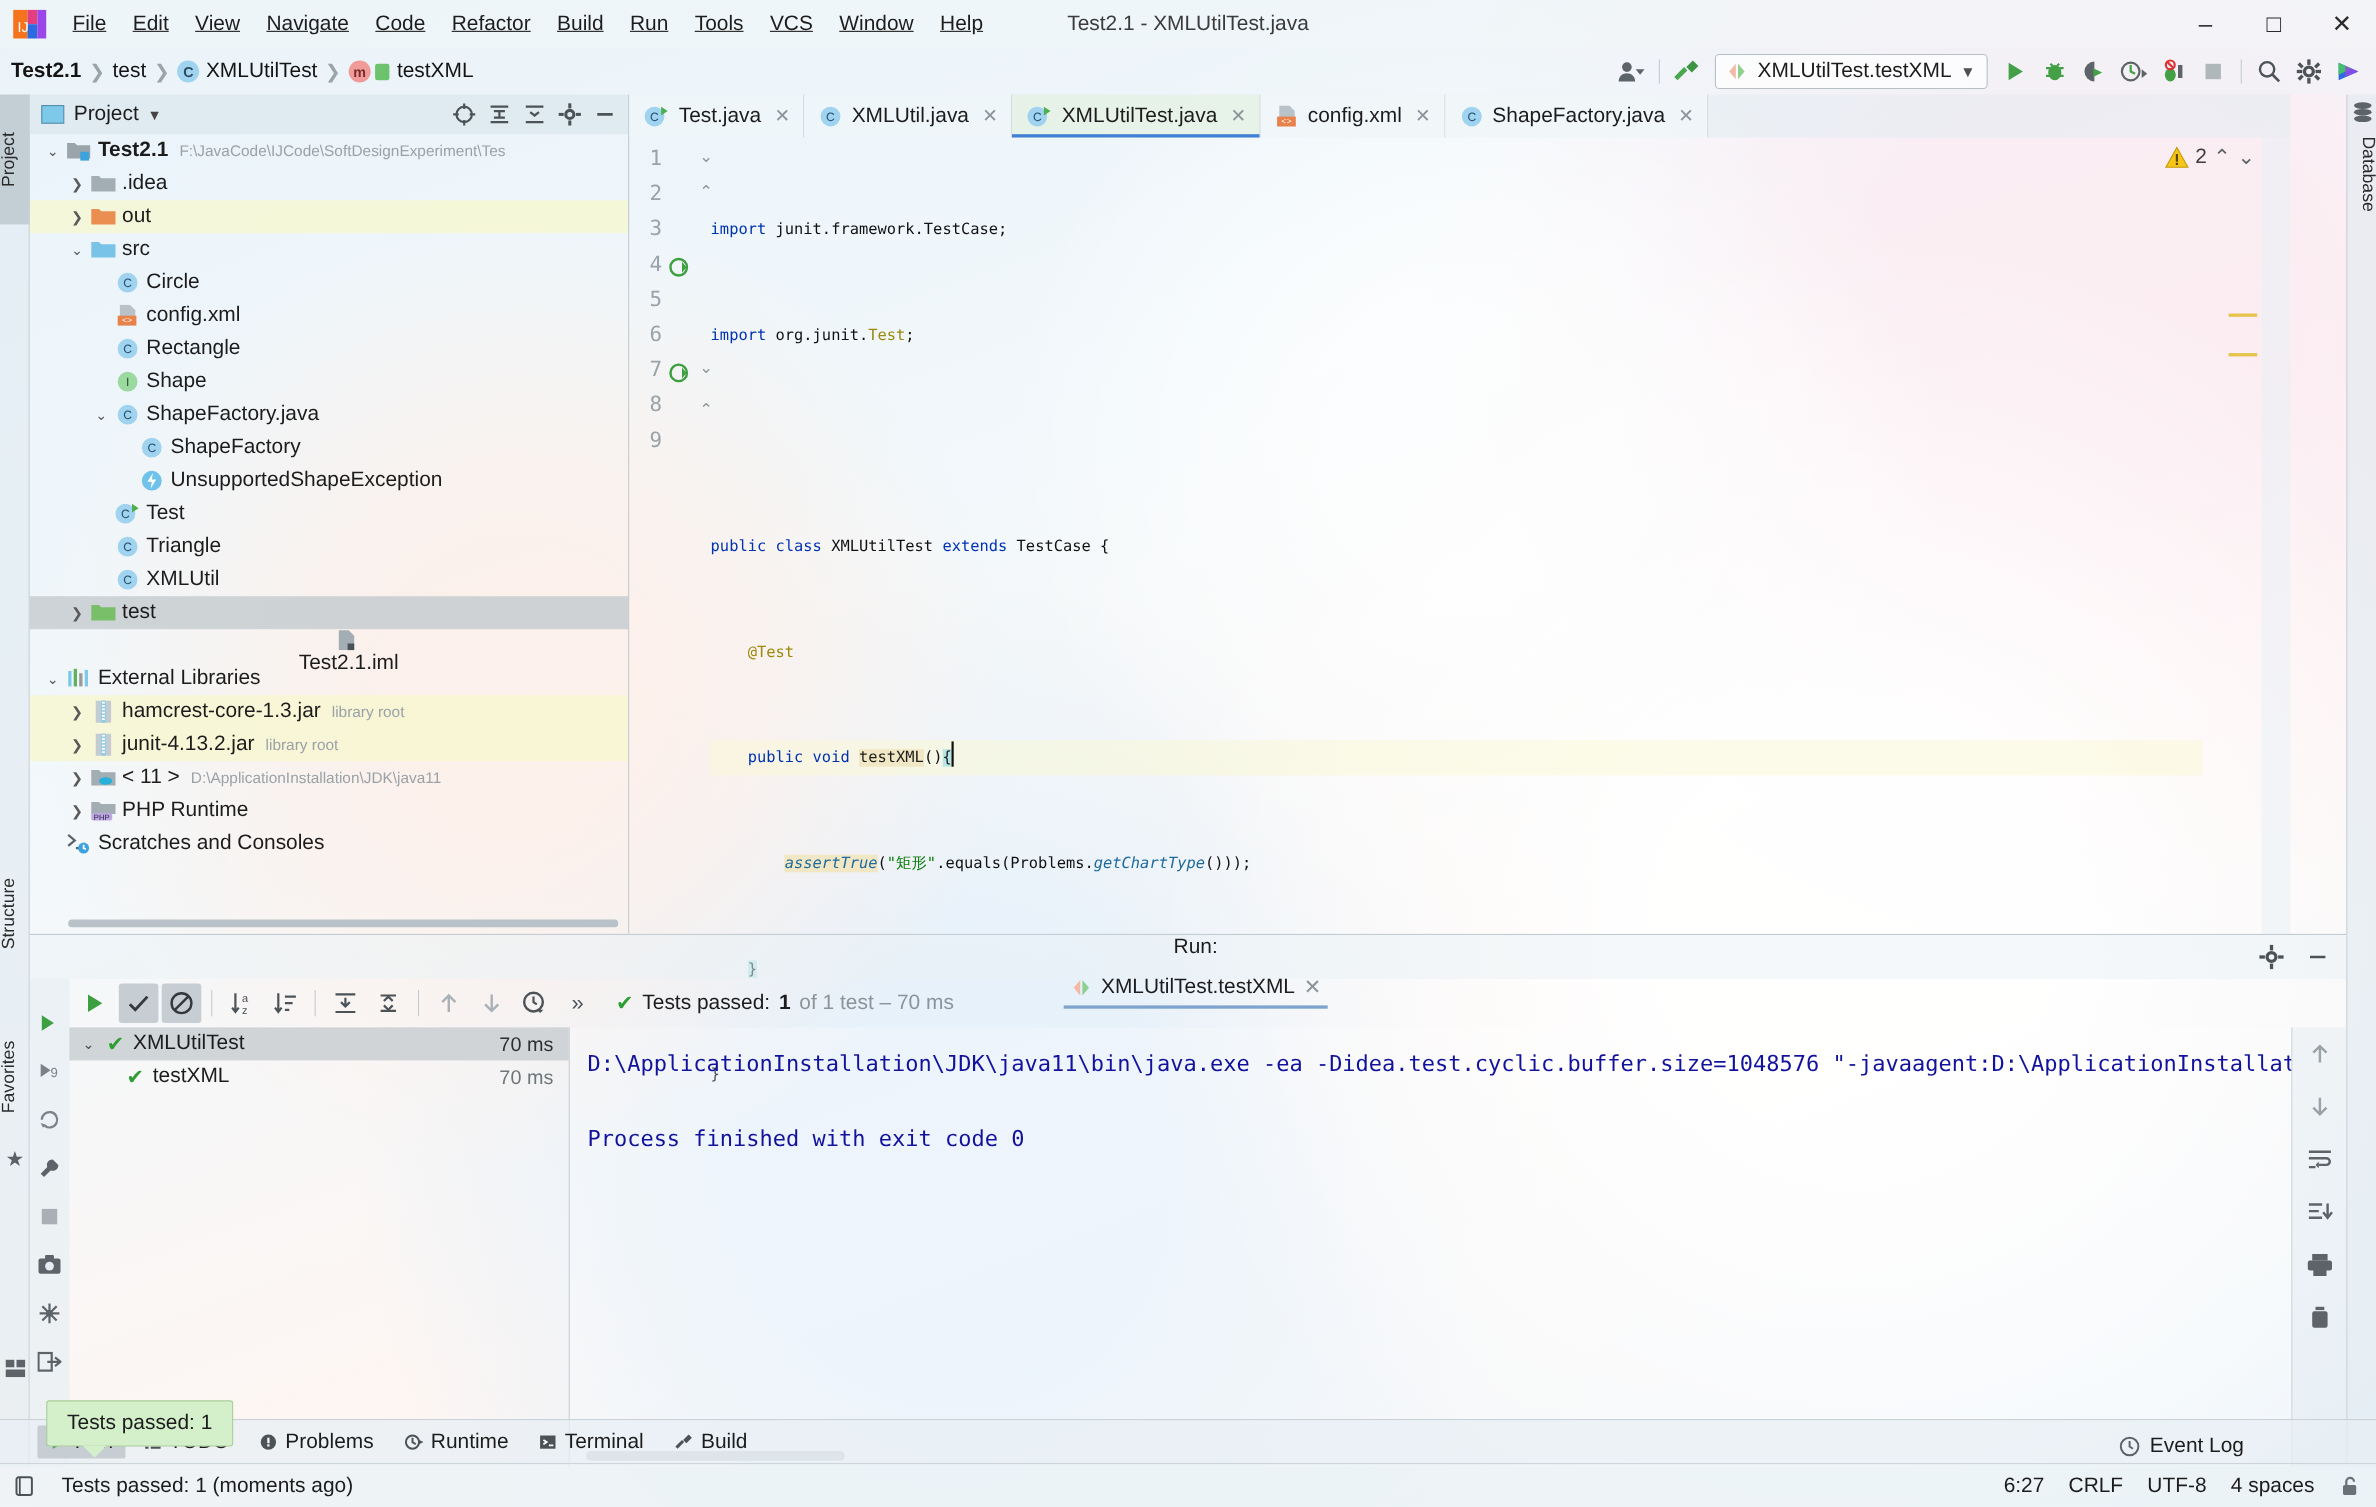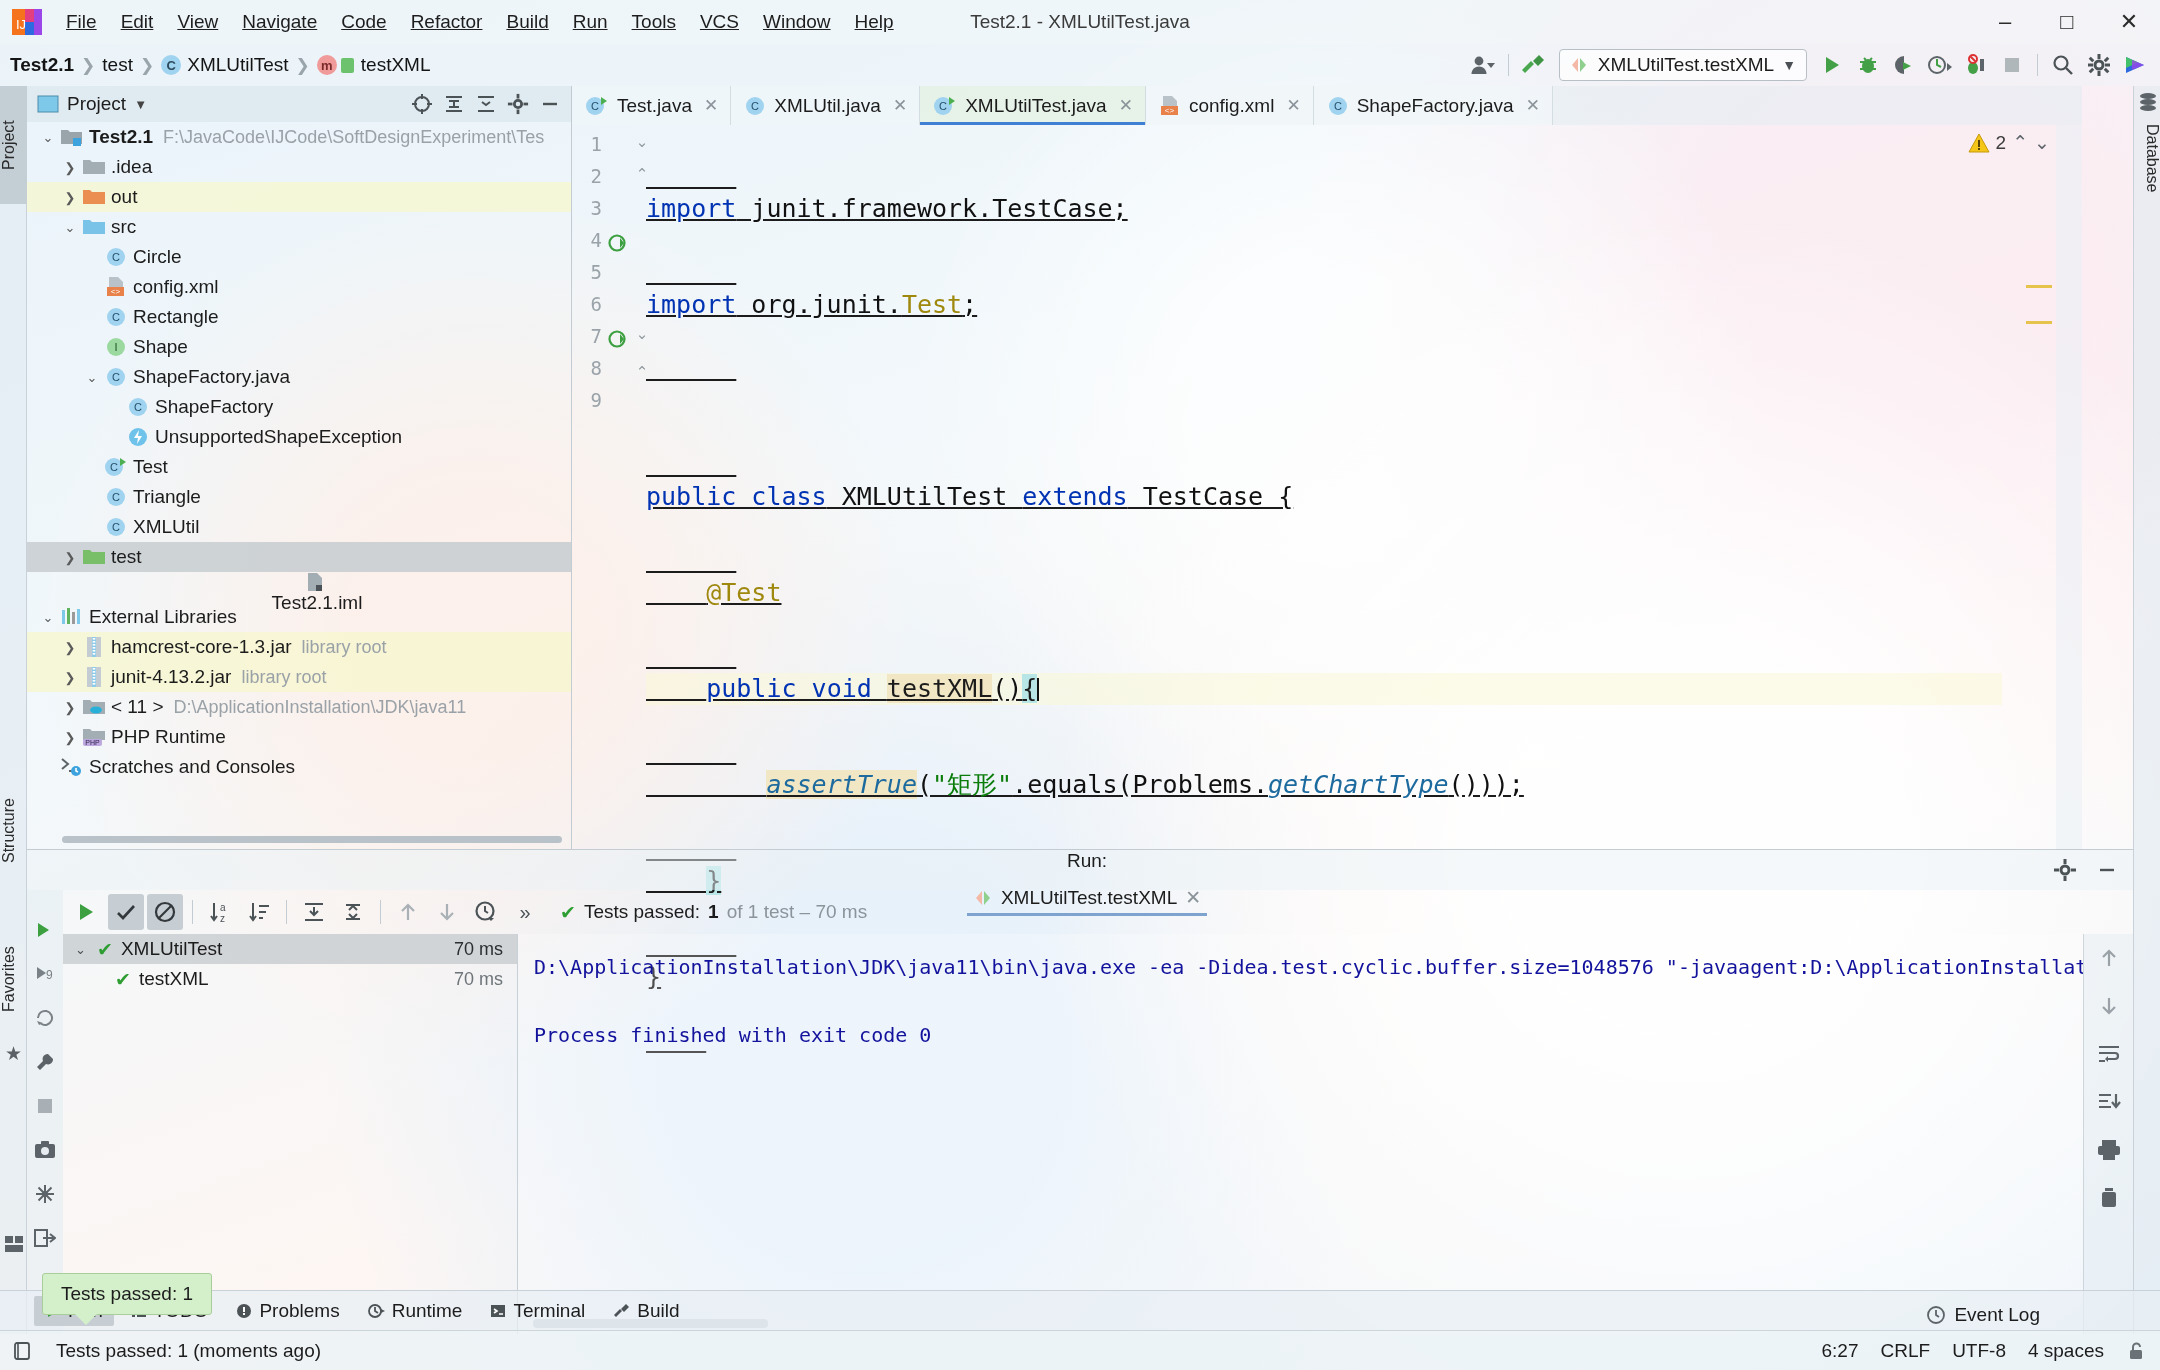--- a/index.html
+++ b/index.html
@@ -81,21 +81,21 @@
   }
   #project-header .ttl{ font-size:19px; }
   .ph-icons{ margin-left:auto; display:flex; gap:2px; align-items:center; }
   .ph-ico{ width:30px; height:30px; display:flex;align-items:center;justify-content:center; }
 
   #tree{ position:absolute; top:36px; left:0; right:0; bottom:22px; overflow:hidden; font-size:19px; }
   .row{ height:30px; display:flex; align-items:center; white-space:nowrap; position:relative; }
   .row .arrow{ width:22px; text-align:center; color:#5a5a5a; font-size:13px; flex:none; }
   .row .ico{ width:26px; display:flex; align-items:center; justify-content:center; flex:none; }
   .row .lbl{ margin-left:4px; }
-  .row .sub{ color:#9aa2a8; margin-left:10px; font-size:18px; }
+  .row .sub{ color:#9aa2a8; margin-left:10px; font-size:14px; }
   .row.hl-yellow{ background:rgba(247,247,205,.75); }
   .row.hl-grey{ background:rgba(199,204,208,.85); }
   .row.bold .lbl{ font-weight:bold; }
   #tree-hscroll{
     position:absolute; left:0; bottom:4px; height:12px; width:545px;
   }
   #tree-hscroll i{ position:absolute; left:35px; top:3px; width:500px; height:7px; background:#b9c2c8; border-radius:4px; display:block;}
   .circ{ width:20px;height:20px;border-radius:50%; display:flex;align-items:center;justify-content:center;
          font-size:13px; font-weight:bold; color:#2c4a5c; }
 
@@ -112,22 +112,22 @@
   .tab .x{ color:#8b949a; font-size:17px; margin-left:4px; }
 
   #code-area{ position:absolute; top:39px; left:0; right:0; bottom:0; background:rgba(255,255,255,.04); }
   #gutter{ position:absolute; left:0; top:0; width:74px; height:100%; }
   .gl{ position:absolute; right:44px; width:40px; text-align:right; color:#9aa3a9; font-size:19px;
        font-family:"DejaVu Sans Mono", monospace; }
   .grun{ position:absolute; left:36px; width:22px; height:22px; }
   .gfold{ position:absolute; left:62px; width:16px; height:18px; color:#8e989e; font-size:15px; text-align:center;}
   #code{
     position:absolute; left:74px; top:0; right:80px; bottom:0;
-    font-family:"DejaVu Sans Mono", monospace; font-size:25px; line-height:32px;
-    white-space:pre; padding-top:4px;text-decoration:underline;
+    font-family:"DejaVu Sans Mono", monospace; font-size:14px; line-height:32px;
+    white-space:pre; padding-top:4px;
   }
   .ln{ height:32px; position:relative; }
   .ln.hl{ background:rgba(249,247,215,.55); }
   .kw{ color:#0033b3; } .str{ color:#0a7c0a; } .ann{ color:#9e880d; }
   .mth{ color:#1d6a9e; font-style:italic; } .stc{ color:#1d6a9e; font-style:italic;}
   .plain{ color:#111; }
   .cursor{ display:inline-block; width:2px; height:23px; background:#111; vertical-align:-4px; }
   .selbg{ background:#b8e6e6; }
   .usage{ background:#f2e7c4; }
 

